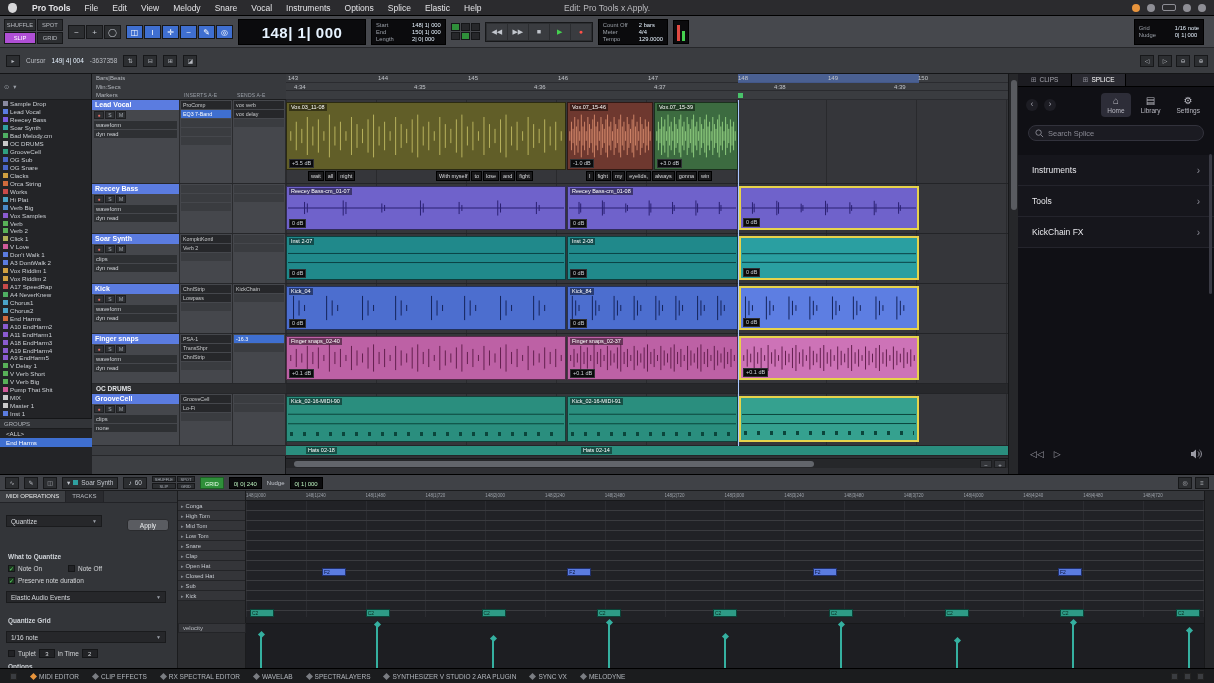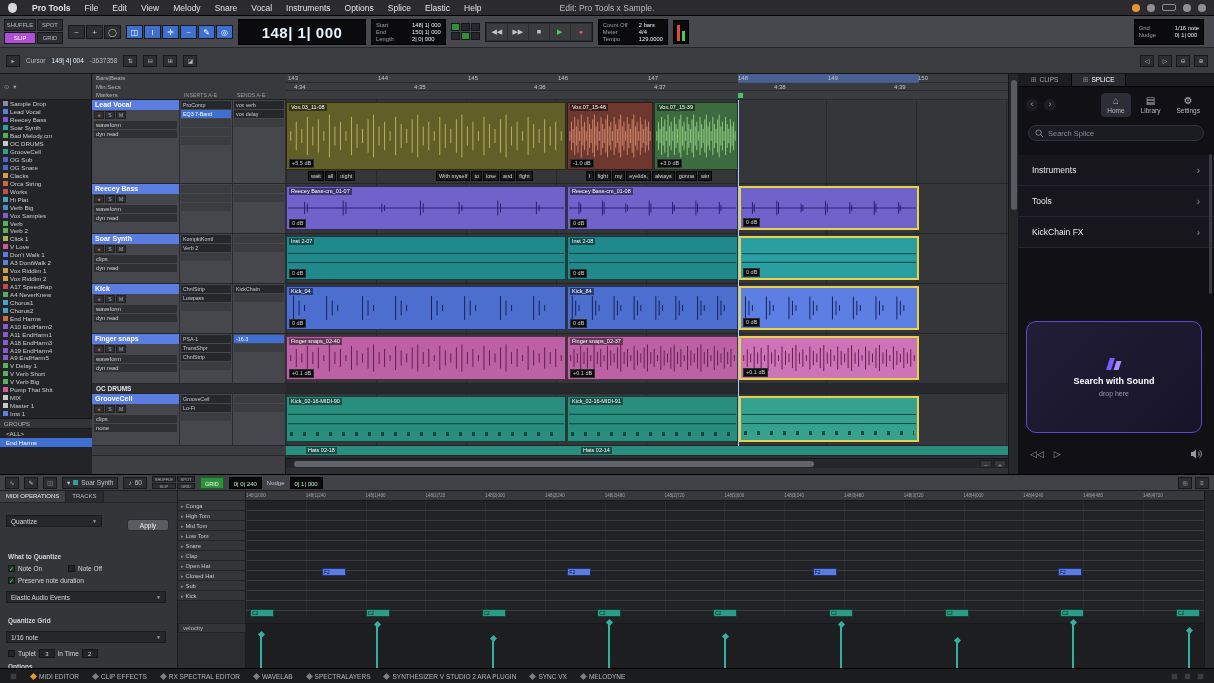--- a/index.html
+++ b/index.html
@@ -203,21 +203,21 @@
       <span class="mi">View</span>
       <span class="mi">Melody</span>
       <span class="mi">Snare</span>
       <span class="mi">Vocal</span>
       <span class="mi">Instruments</span>
       <span class="mi">Options</span>
       <span class="mi">Splice</span>
       <span class="mi">Elastic</span>
       <span class="mi">Help</span>
     </div>
-  <div class="mb-title">Edit: Pro Tools x Sample.</div>
+  <div class="mb-title">Edit: Pro Tools x Apply.</div>
   <div class="mb-status">
     <span class="sdot orange"></span>
     <span class="sdot"></span>
     <span class="sbar"></span>
     <span class="sdot"></span>
     <span class="sdot"></span>
   </div>
 </div>
 
 <div id="toolbar">
@@ -962,28 +962,20 @@
         <div class="scat">
           <span>Tools</span>
           <span class="chev">›</span>
         </div>
 
         <div class="scat">
           <span>KickChain FX</span>
           <span class="chev">›</span>
         </div>
       </div>
-    <div id="dropcard">
-      <div class="slogo">
-          <i></i>
-          <i></i>
-        </div>
-      <div class="t1">Search with Sound</div>
-      <div class="t2">drop here</div>
-    </div>
     <div id="sctrl">
       <span>◁◁</span>
       <span>▷</span>
       <svg class="spk" width="12" height="10" viewBox="0 0 12 10">
           <path d="M1 3h2l3-2.5v9L3 7H1z" fill="#9a9aa4"></path>
           <path d="M8 2.5c1.5 1 1.5 4 0 5M9.5 1c2.5 1.7 2.5 6.3 0 8" stroke="#9a9aa4" fill="none"></path>
         </svg>
     </div>
     <div id="sscroll"></div>
   </div>

